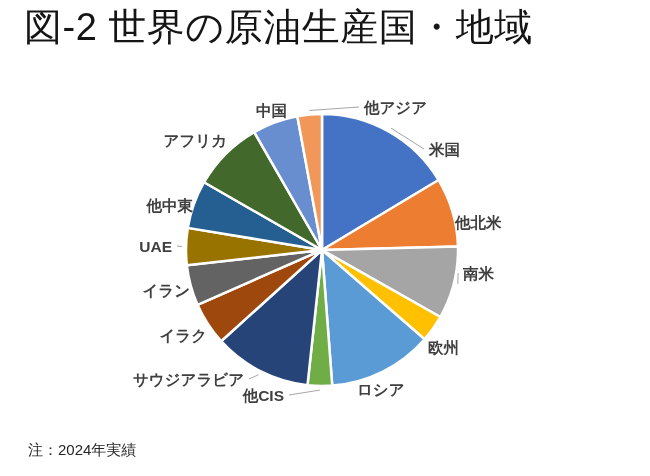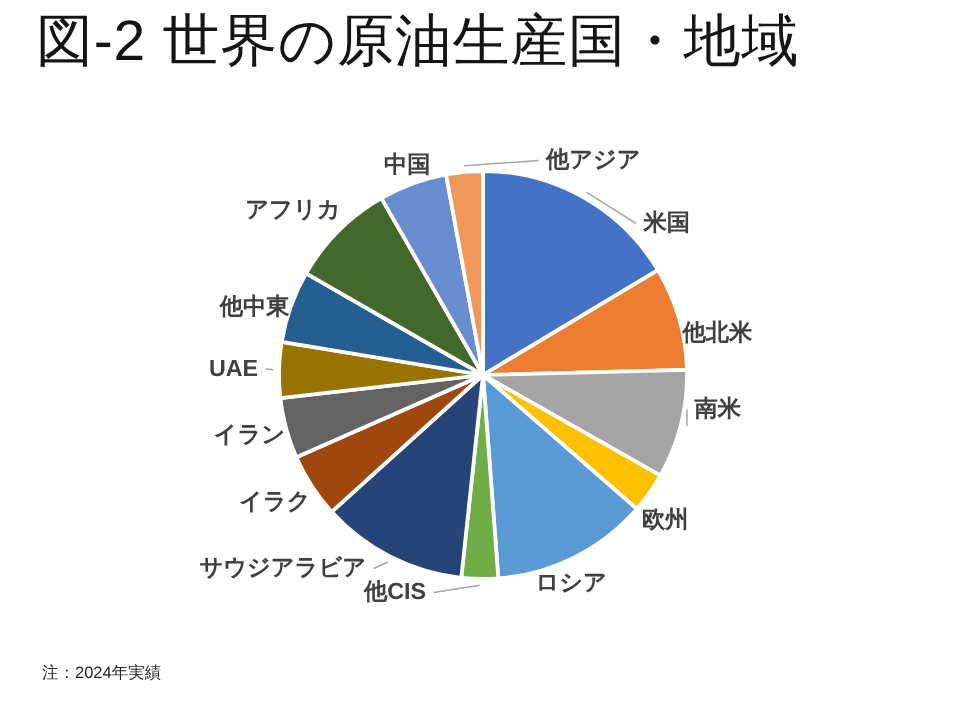--- a/index.html
+++ b/index.html
@@ -32,21 +32,21 @@
     stroke-linejoin:round;
   }
   .pie-svg polyline.leader{
     fill:none;
     stroke:#A6A6A6;
     stroke-width:1;
   }
   .footer-note{
     position:absolute;
     left:28px;top:441px;
-    font-size:11px;
+    font-size:15px;
     color:#262626;
     white-space:pre;
   }
   .footer-source{
     position:absolute;
     left:300px;top:441px;
     font-size:15px;
     color:#262626;
     white-space:pre;
   }

